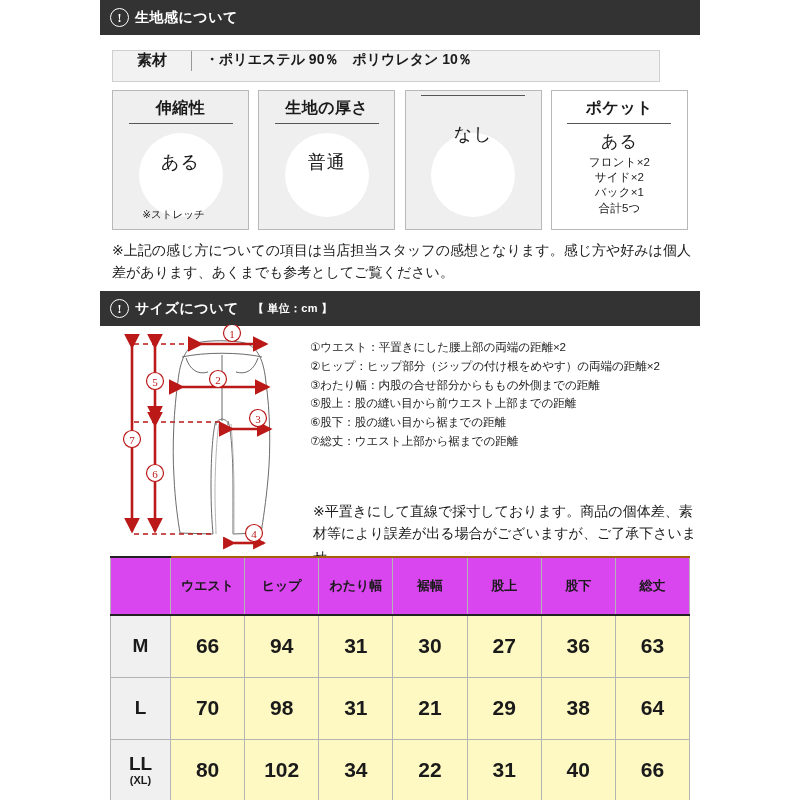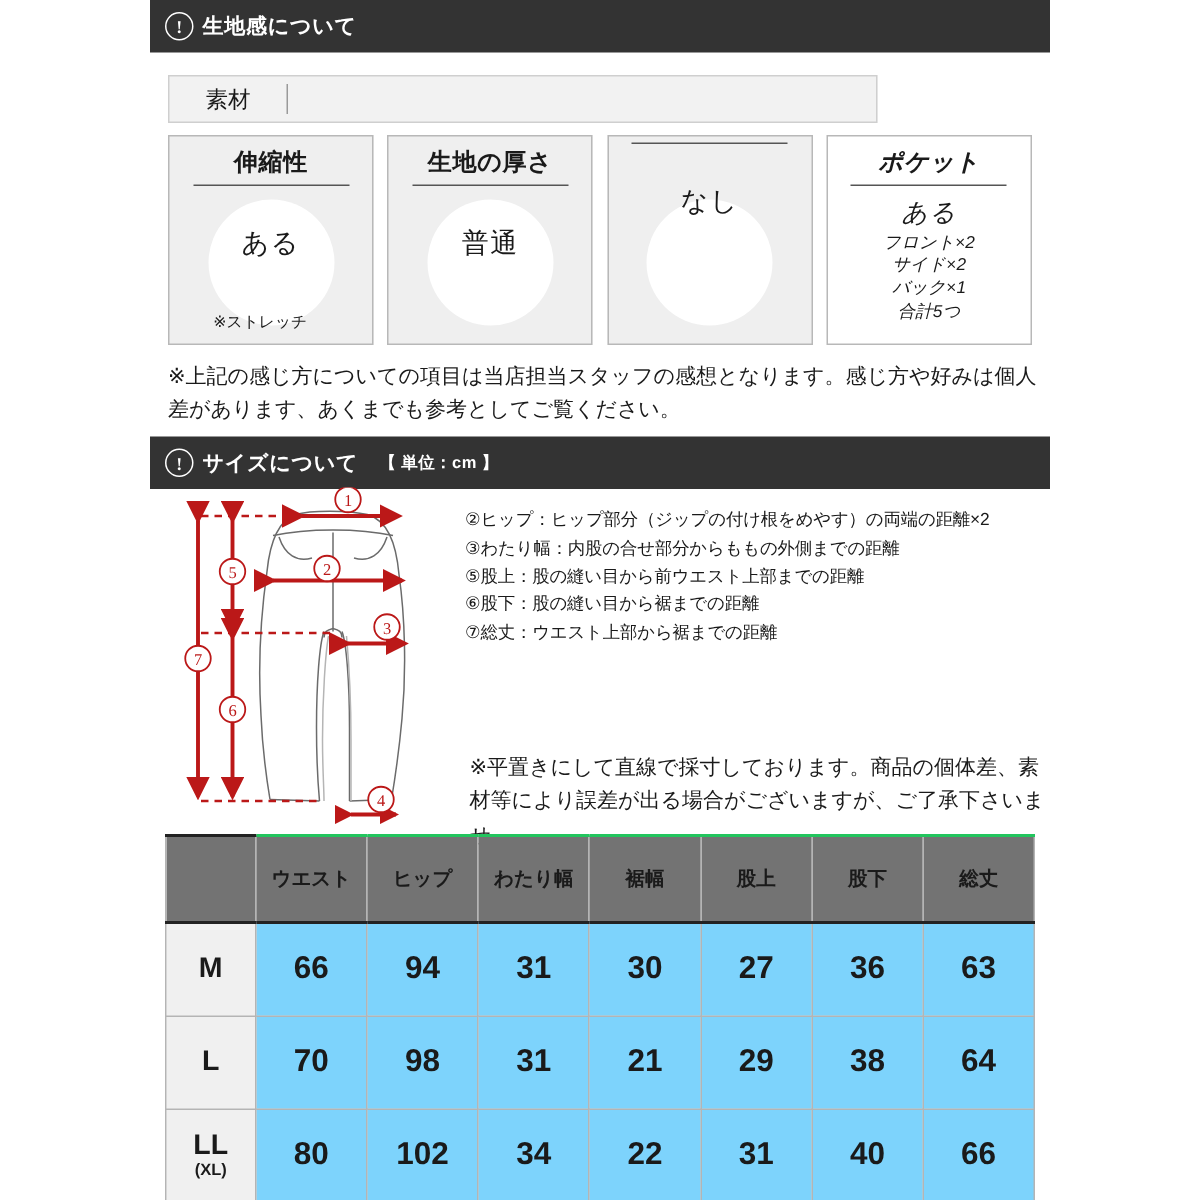--- a/index.html
+++ b/index.html
@@ -60,27 +60,27 @@
     font-weight: bold;
     margin-left: 14px;
     letter-spacing: 0.3px;
   }
 
   
   .material-row {
     position: absolute;
     left: 112px;
     top: 50px;
-    width: 473px;
+    width: 548px;
     height: 32px;
     background: #f2f2f2;
     border: 1px solid #cfcfcf;
     box-sizing: border-box;
     display: flex;
-    align-items: center;
+    font-weight: bold;
   }
   .material-label {
     width: 78px;
     text-align: center;
     font-size: 15px;
     flex: none;
   }
   .material-div {
     width: 1px;
     height: 20px;
@@ -151,21 +151,20 @@
     position: absolute;
     bottom: 7px;
     left: 0;
     right: 14px;
     font-size: 10.5px;
     z-index: 3;
   }
   
   .fbox.pocket {
     background: #ffffff;
-    font-style: italic;
   }
   .fbox.pocket .fbox-value {
     margin-top: 6px;
     font-size: 17px;
   }
   .pocket-list {
     position: relative;
     z-index: 3;
     margin-top: 2px;
     line-height: 1.32;
@@ -227,32 +226,32 @@
     border-collapse: collapse;
     table-layout: fixed;
   }
   .size-table td, .size-table th {
     border: 1px solid #b4b4b4;
     text-align: center;
     box-sizing: border-box;
   }
   .size-table thead th {
     height: 58px;
-    background: #737373;
+    background: #d946ef;
     font-size: 13px;
     font-weight: bold;
     border-bottom: 2px solid #222222;
-    border-top: 2px solid #22c55e;
+    border-top: 2px solid #a16207;
   }
   .size-table thead th:first-child { border-top-color: #222; }
   .size-table tbody td {
     height: 62px;
     font-size: 21px;
     font-weight: bold;
-    background: #7dd3fc;
+    background: #fef9c3;
   }
   .size-table tbody td.sz {
     background: #f0f0f0;
     font-size: 19px;
   }
   .size-table tbody tr:last-child td {
     border-bottom: 2px solid #222222;
   }
   .sz-main { display: block; line-height: 1.05; }
   .sz-sub { display: block; font-size: 11px; line-height: 1.1; }
@@ -264,20 +263,21 @@
 <div class="page">
 
   <div class="section-bar" style="top:0px;">
     <span class="bar-icon">!</span>
     <span class="bar-title">生地感について</span>
   </div>
 
   <div class="material-row">
     <div class="material-label">素材</div>
     <div class="material-div"></div>
+    <div class="material-value">・ポリエステル 90％　ポリウレタン 10％</div>
   </div>
 
   <div class="feature-row">
 
     <div class="fbox">
       <div class="fbox-ellipse"></div>
       <div class="fbox-title">伸縮性</div>
       <div class="fbox-underline"></div>
       <div class="fbox-value">ある</div>
       <div class="fbox-note">※ストレッチ</div>
@@ -410,20 +410,21 @@
         </g>
         <g>
           <circle cx="20" cy="114" r="8.5" fill="#ffffff" stroke="#bb1818" stroke-width="1.2"></circle>
           <text x="20" y="118.5" font-size="11" fill="#bb1818" text-anchor="middle" font-family="'Liberation Serif',serif">7</text>
         </g>
       </g>
     </svg>
   </div>
 
   <div class="legend">
+    <div class="legend-item">①ウエスト：平置きにした腰上部の両端の距離×2</div>
     <div class="legend-item">②ヒップ：ヒップ部分（ジップの付け根をめやす）の両端の距離×2</div>
     <div class="legend-item">③わたり幅：内股の合せ部分からももの外側までの距離</div>
     <div class="legend-item">⑤股上：股の縫い目から前ウエスト上部までの距離</div>
     <div class="legend-item">⑥股下：股の縫い目から裾までの距離</div>
     <div class="legend-item">⑦総丈：ウエスト上部から裾までの距離</div>
   </div>
 
   <div class="note" id="size-note">※平置きにして直線で採寸しております。商品の個体差、素材等により誤差が出る場合がございますが、ご了承下さいませ。</div>
 
   <table class="size-table">

